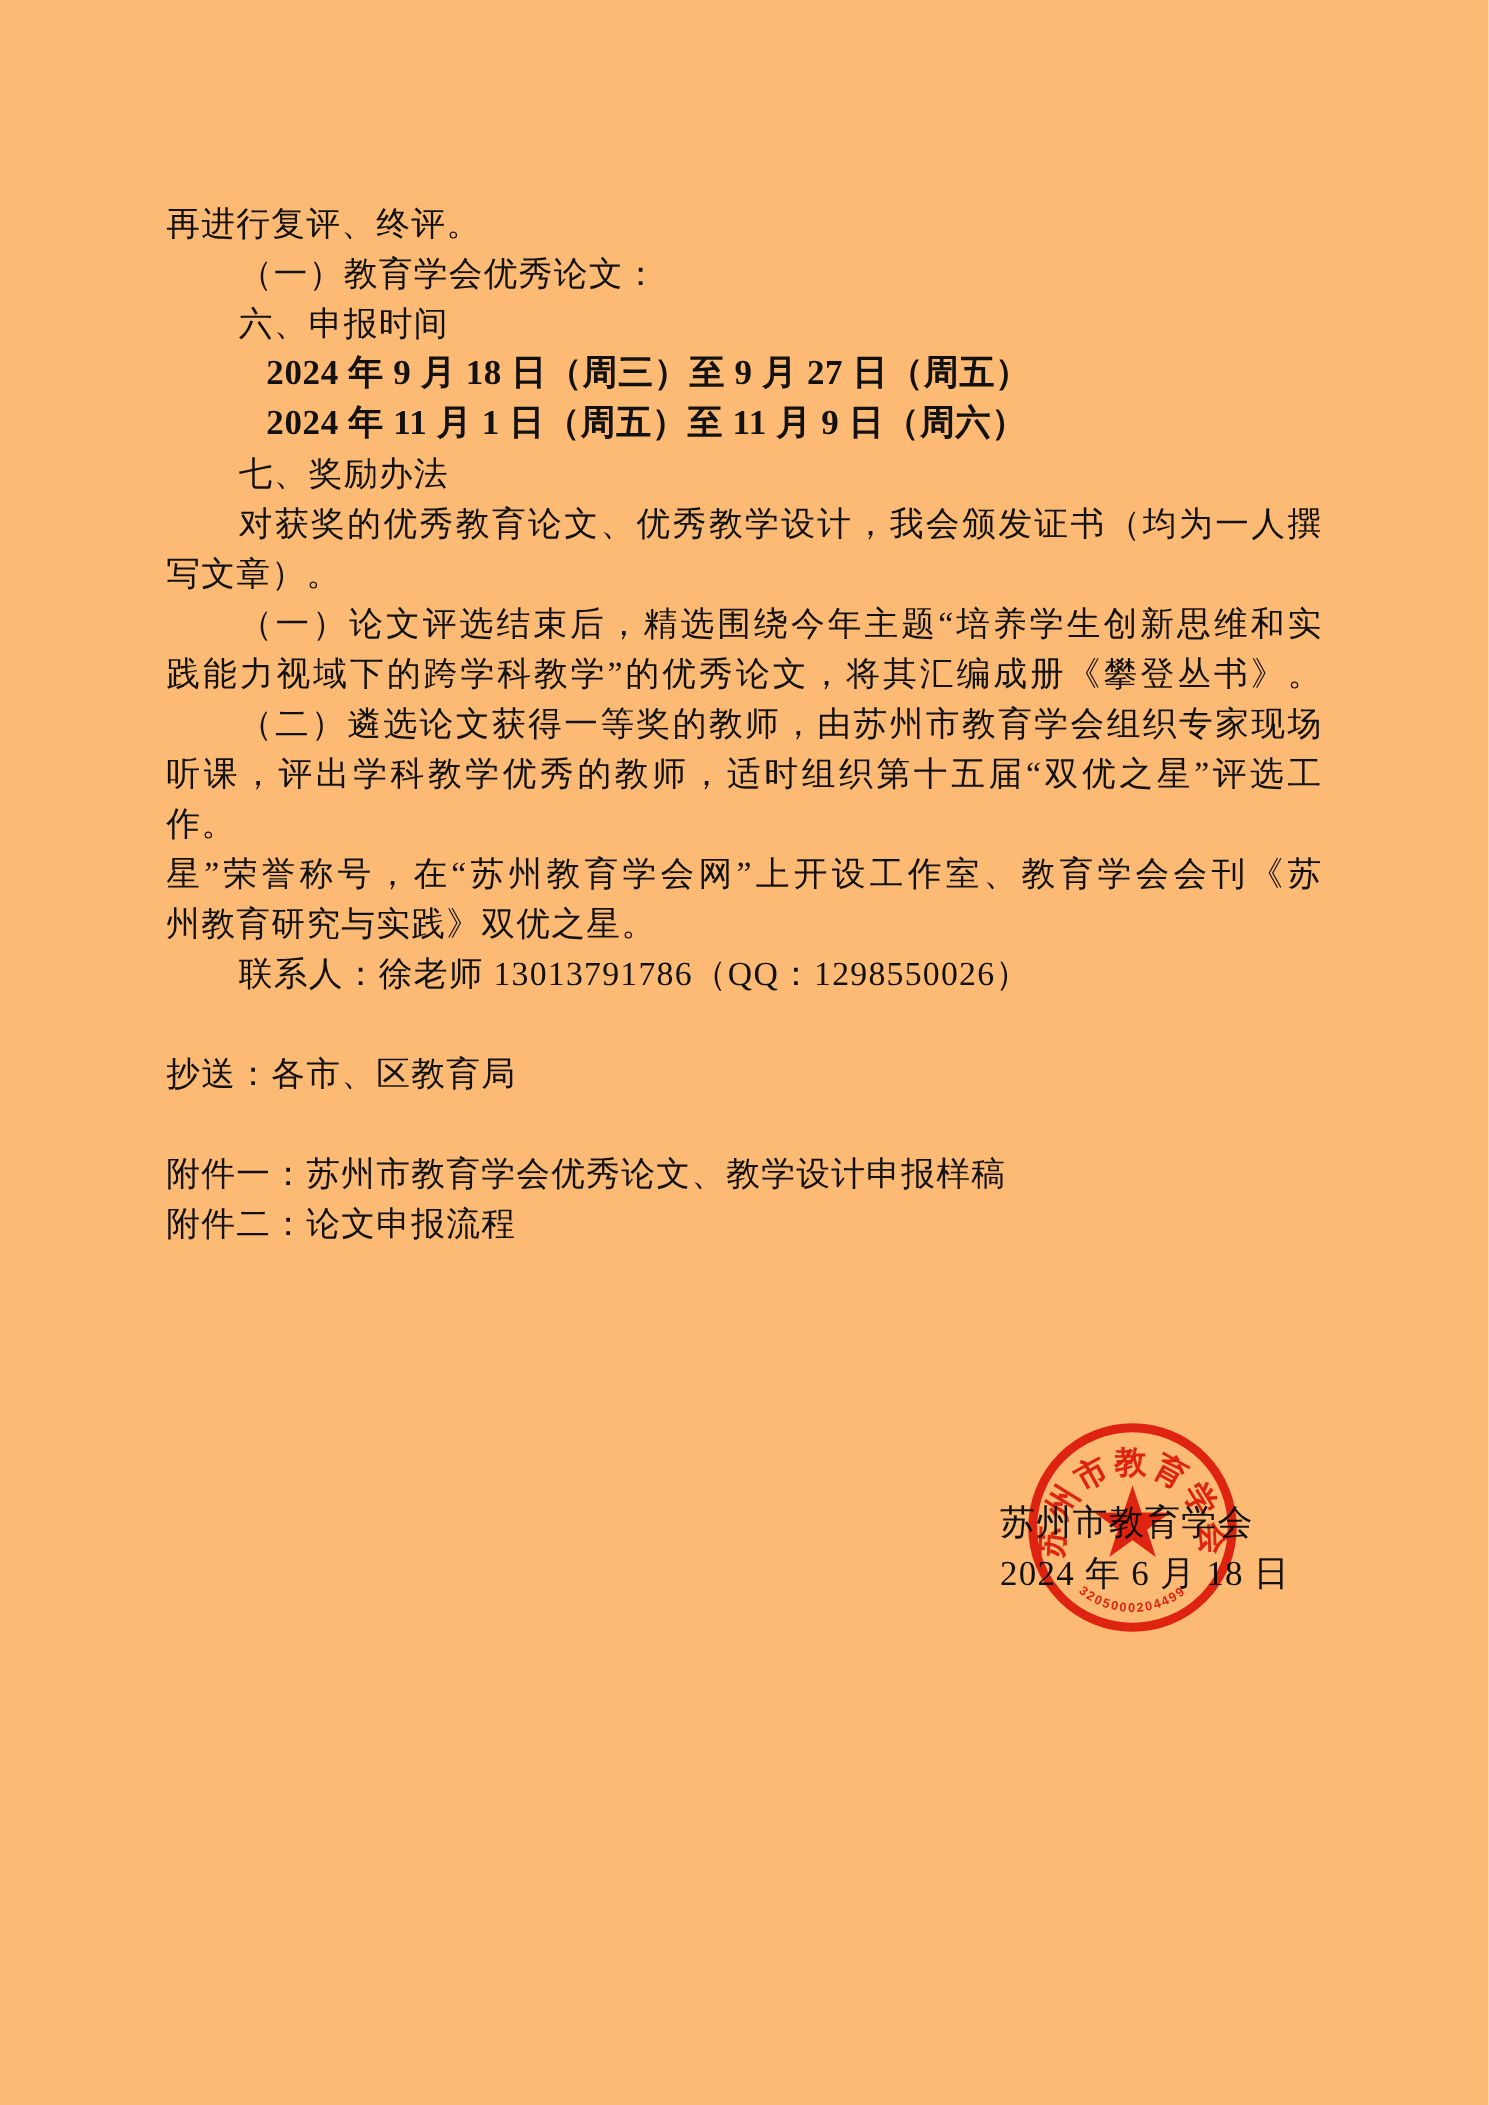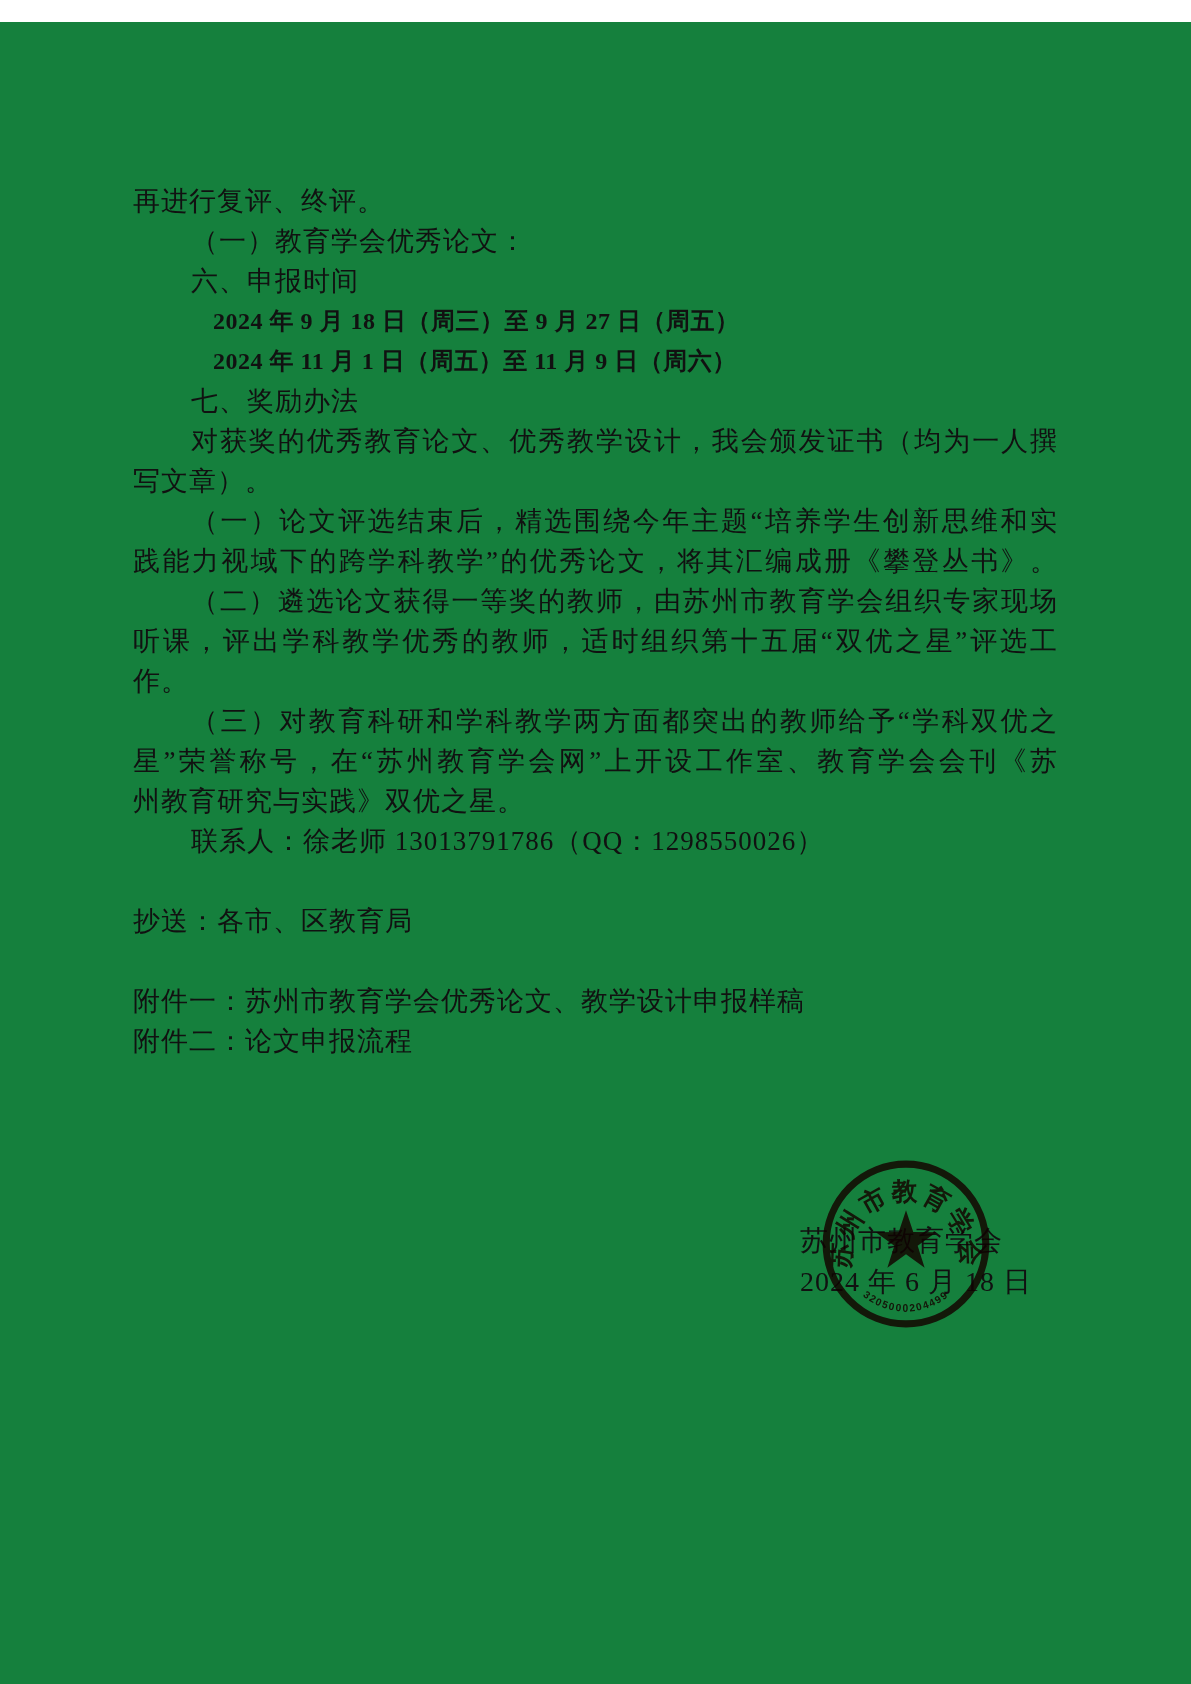--- a/index.html
+++ b/index.html
@@ -4,21 +4,21 @@
 <style>
   html, body { margin: 0; padding: 0; }
   body {
     width: 1191px; height: 1684px;
     background: #ffffff;
     font-family: "Liberation Serif", "DejaVu Serif", serif;
     color: #111111;
     position: relative;
     overflow: hidden;
   }
-  .page { position: absolute; inset: 0; background: #15803d; margin-top: 22px; }
+  .page { position: absolute; inset: 0; background: #fdba74; }
 
   .content {
     position: absolute;
     left: 133px; top: 159px;
     width: 925px;
   }
   .line {
     font-size: 27px;
     line-height: 40px;
     min-height: 40px;
@@ -28,21 +28,21 @@
   .line.ind { padding-left: 58px; }
   .line.full {
     white-space: normal;
     text-align: justify;
     text-align-last: justify;
     font-family: Liberation Serif, serif;
   }
   .line.date {
     padding-left: 80px;
     font-weight: 700;
-    font-size: 24px;
+    font-size: 28px;
     letter-spacing: 0.5px;
   }
   .line.blank { min-height: 40px; }
 
   .signature {
     position: absolute;
     left: 800px;
     width: 360px;
     font-size: 28px;
     line-height: 34px;
@@ -72,21 +72,20 @@
     <div class="line date">2024 年 9 月 18 日（周三）至 9 月 27 日（周五）</div>
     <div class="line date">2024 年 11 月 1 日（周五）至 11 月 9 日（周六）</div>
     <div class="line ind">七、奖励办法</div>
     <div class="line ind full">对获奖的优秀教育论文、优秀教学设计，我会颁发证书（均为一人撰</div>
     <div class="line">写文章）。</div>
     <div class="line ind full">（一）论文评选结束后，精选围绕今年主题“培养学生创新思维和实</div>
     <div class="line full">践能力视域下的跨学科教学”的优秀论文，将其汇编成册《攀登丛书》。</div>
     <div class="line ind full">（二）遴选论文获得一等奖的教师，由苏州市教育学会组织专家现场</div>
     <div class="line full">听课，评出学科教学优秀的教师，适时组织第十五届“双优之星”评选工</div>
     <div class="line">作。</div>
-    <div class="line ind full">（三）对教育科研和学科教学两方面都突出的教师给予“学科双优之</div>
     <div class="line full">星”荣誉称号，在“苏州教育学会网”上开设工作室、教育学会会刊《苏</div>
     <div class="line">州教育研究与实践》双优之星。</div>
     <div class="line ind">联系人：徐老师 13013791786（QQ：1298550026）</div>
     <div class="line blank"></div>
     <div class="line">抄送：各市、区教育局</div>
     <div class="line blank"></div>
     <div class="line">附件一：苏州市教育学会优秀论文、教学设计申报样稿</div>
     <div class="line">附件二：论文申报流程</div>
   </div>
 

